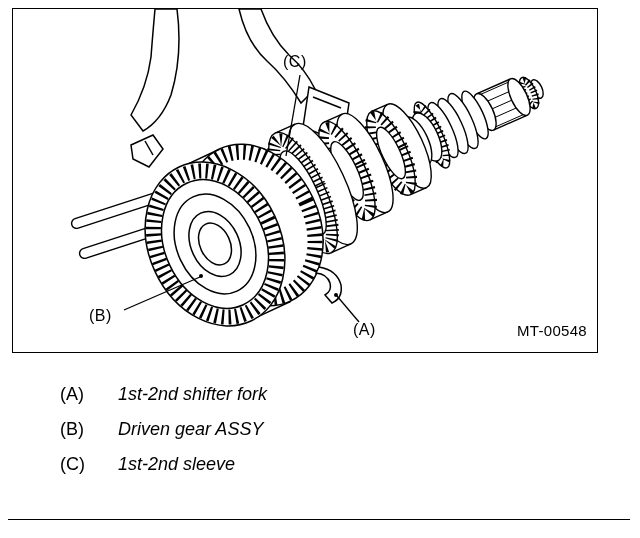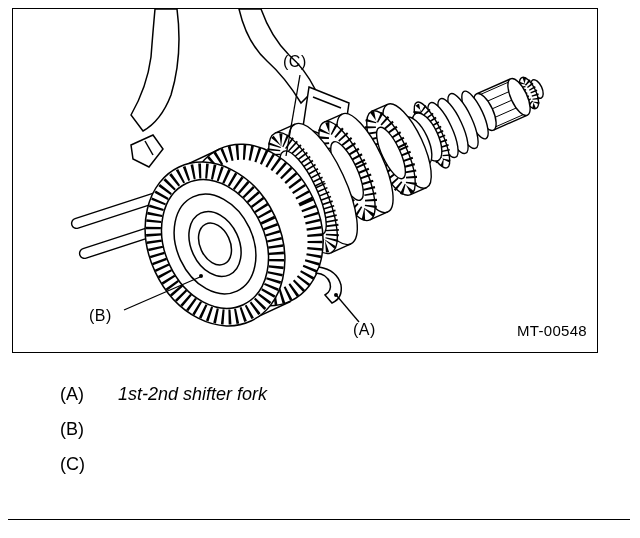--- a/index.html
+++ b/index.html
@@ -169,20 +169,22 @@
     <span class="figure-code">MT-00548</span>
   </div>
 
   <div class="legend">
     <div class="legend-row">
       <span class="legend-key">(A)</span>
       <span class="legend-label">1st-2nd shifter fork</span>
     </div>
     <div class="legend-row">
       <span class="legend-key">(B)</span>
+      <span class="legend-label">Driven gear ASSY</span>
     </div>
     <div class="legend-row">
       <span class="legend-key">(C)</span>
+      <span class="legend-label">1st-2nd sleeve</span>
     </div>
   </div>
 
   <div class="bottom-rule"></div>
 </div>
 
 </body></html>

